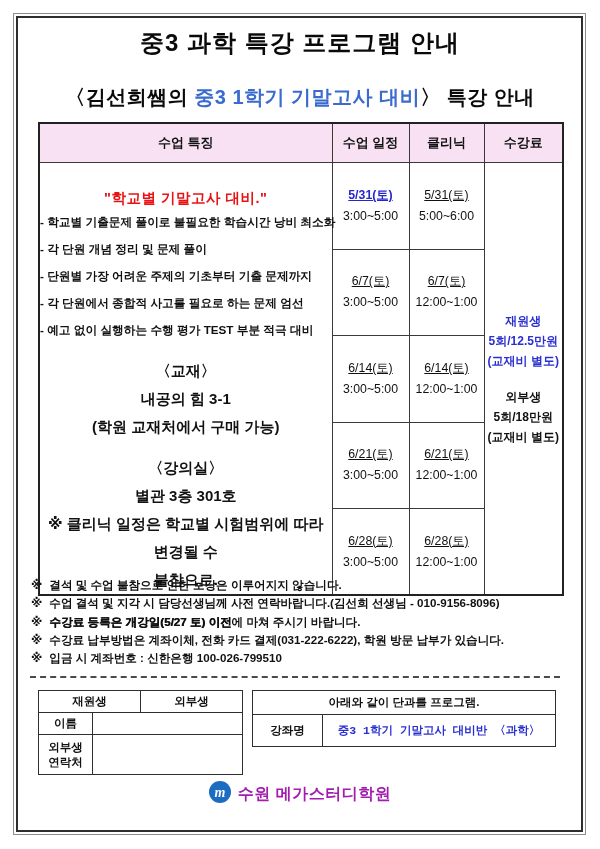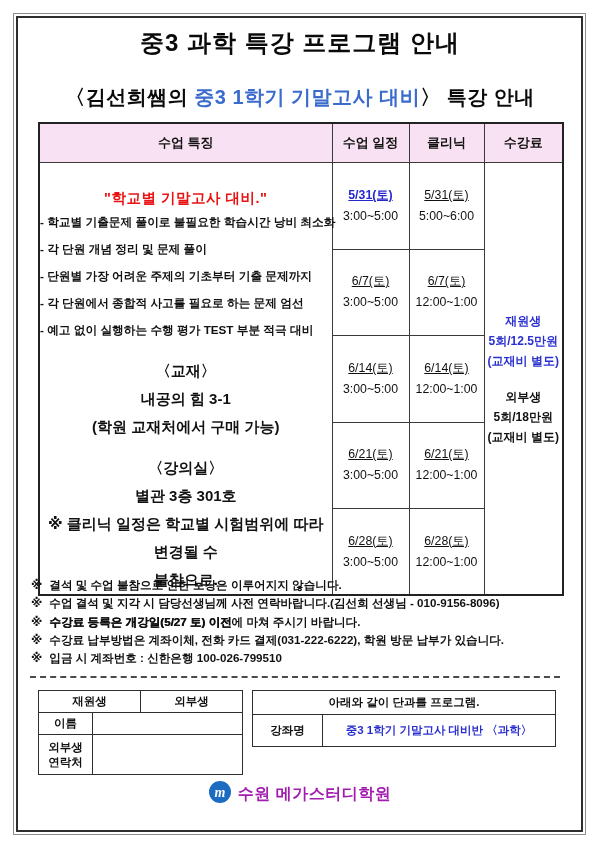--- a/index.html
+++ b/index.html
@@ -52,21 +52,21 @@
   .note { font-size:11.6px; font-weight:bold; line-height:18.3px; white-space:nowrap; }
   .note .marker { margin-right:7px; }
   .note .nbold { text-shadow:0.5px 0 0 currentColor; }
 
   .dashed { position:absolute; top:676px; left:30px; width:530px; border-top:2px dashed #4a4a4a; }
 
   
   .form-left { position:absolute; top:690px; left:38px; width:204px; border:1.5px solid #2e2e2e; }
   .form-left td { border:1px solid #2e2e2e; font-size:11.5px; font-weight:bold; text-align:center; vertical-align:middle; padding:0; }
   .row-h22 { height:22px; } .row-h40 { height:40px; } .row-h24 { height:24px; }
-  .row-h32 { height:32px; } .row-h26 { height:26px; }
+  .row-h32 { height:32px;font-family:Liberation Mono, monospace; } .row-h26 { height:26px; }
   .contact-label div { line-height:15px; }
 
   .form-right { position:absolute; top:690px; left:252px; width:303px; border:1.5px solid #2e2e2e; }
   .form-right td { border:1px solid #2e2e2e; font-size:11.5px; font-weight:bold; text-align:center; vertical-align:middle; padding:0; }
   .course-value { color:#2a2fd0; font-size:12px; }
 
   .footer { position:absolute; top:781px; left:0; right:0; display:flex; justify-content:center; align-items:center; gap:7px; }
   .footer .academy { font-size:16px; font-weight:bold; color:#a21caf; letter-spacing:0.5px; }
 </style>
 </head>

